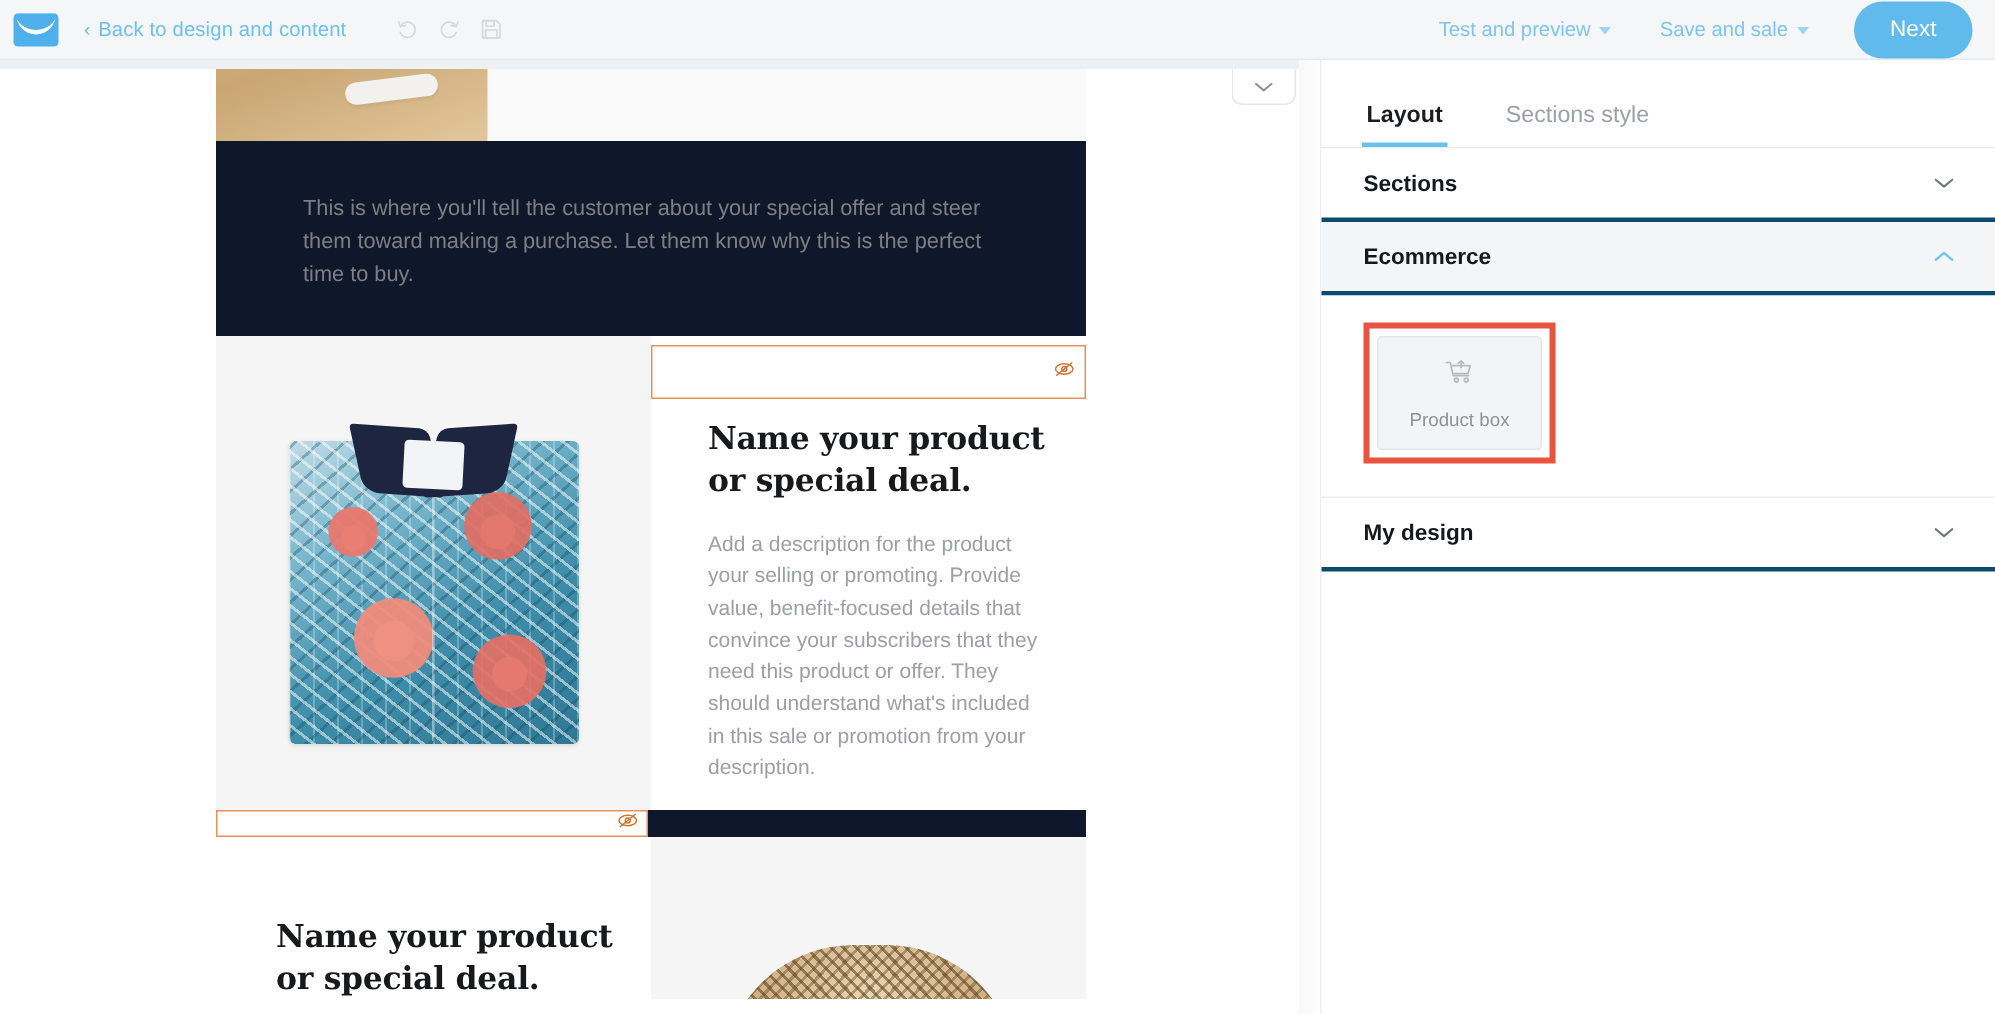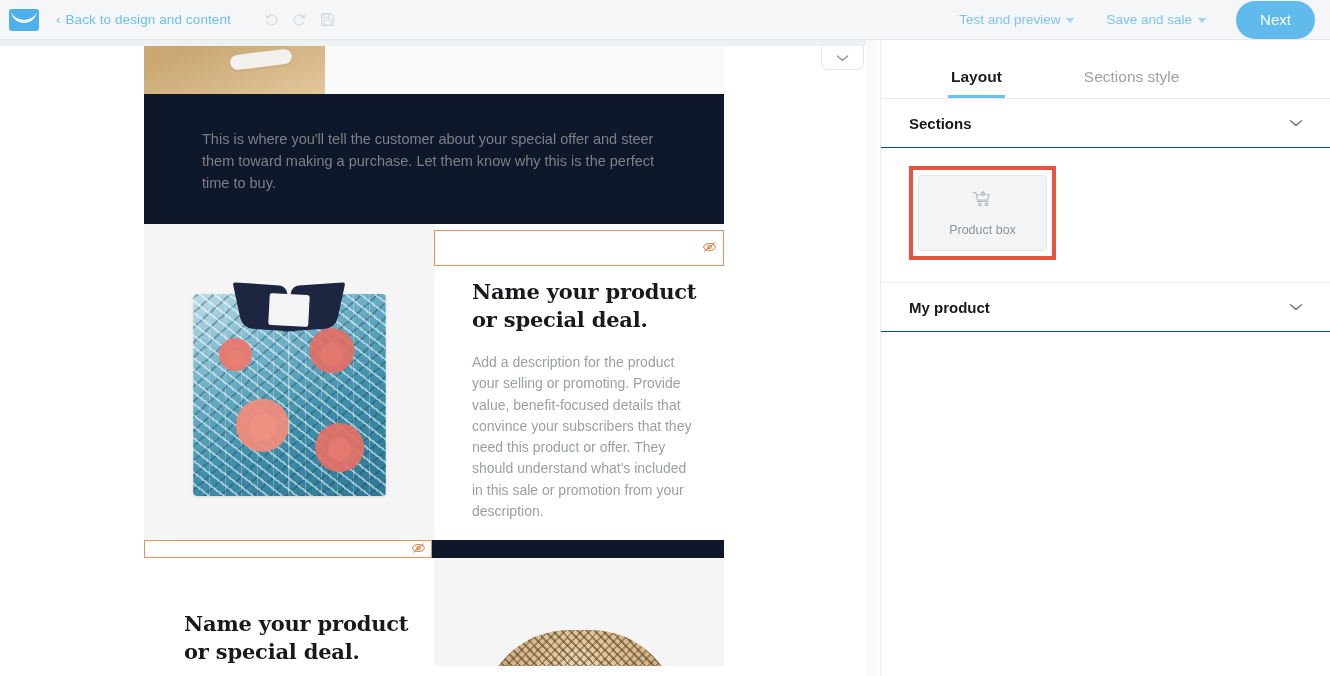--- a/index.html
+++ b/index.html
@@ -176,40 +176,40 @@
   }
 
   
   .panel{
     position:absolute; top:40px; left:880px; width:450px; height:636px;
     background:#ffffff; border-left:1px solid #eceff1;
   }
   .tabs{ display:flex; height:58px; align-items:flex-end; padding:0 28px; }
   .tab{
     font-size:15.5px; color:#9ba1a6; padding:0 2px 12px 2px; margin-right:38px;
-    cursor:pointer; position:relative;margin-left:40px;
+    cursor:pointer; position:relative;
   }
   .tab.active{ color:#1b1e20; font-weight:bold; }
   .tab.active:after{
     content:""; position:absolute; left:-1px; right:-1px; bottom:0; height:3px; background:#6cc0ec;
   }
   .tabs-rule{ height:1px; background:#e9ecee; }
   .acc{
     display:flex; align-items:center; justify-content:space-between;
-    height:49px; padding:0 27px 0 28px; border-bottom:1px solid #0c4a6e;
+    height:49px; padding:0 27px 0 28px; border-bottom:3px solid #0c4a6e;
     background:#ffffff; cursor:pointer;
   }
   .acc-title{ font-size:15px; color:#16191b; font-weight:bold; }
   .acc.open{ background:#f3f5f7; }
   .acc-body{ padding:18px 28px 22px 28px; border-bottom:1px solid #eceef0; background:#ffffff; }
   .highlight{
     display:inline-block; border:4px solid #e8543f; padding:5px; background:#ffffff;
   }
   .block-card{
-    width:129px; height:76px; background:#f2f4f6; border:1px solid #e3e7ea; border-radius:3px;
+    width:110px; height:76px; background:#f2f4f6; border:1px solid #e3e7ea; border-radius:3px;
     display:flex; flex-direction:column; align-items:center; justify-content:center; gap:9px;
     cursor:pointer;
   }
   .block-card-label{ font-size:12.5px; color:#8d9499; }
 
   .chev{ display:block; }
 </style>
 </head>
 <body>
 
@@ -341,40 +341,48 @@
     <div class="acc">
       <span class="acc-title">Sections</span>
       <span>
         <svg class="chev" width="14" height="8" viewBox="0 0 14 8" fill="none" stroke="#6f777d" stroke-width="1.4">
           <path d="M1.5 1.8 L7 6.4 L12.5 1.8" stroke-linecap="round" stroke-linejoin="round"></path>
         </svg>
       </span>
     </div>
 
 
+    <div class="acc open">
+      <span class="acc-title">Ecommerce</span>
+      <span>
+        <svg class="chev" width="14" height="8" viewBox="0 0 14 8" fill="none" stroke="#79c4ea" stroke-width="1.6">
+          <path d="M1.5 6.2 L7 1.6 L12.5 6.2" stroke-linecap="round" stroke-linejoin="round"></path>
+        </svg>
+      </span>
+    </div>
 
     <div class="acc-body">
       <div class="highlight">
         <div class="block-card">
           <span>
             <svg width="21" height="21" viewBox="0 0 24 24" fill="none" stroke="#b4bbc0" stroke-width="1.3">
               <path d="M1.5 4.2 H4.4 L6.6 14.2 H18.2" stroke-linecap="round" stroke-linejoin="round"></path>
               <path d="M5.6 6.6 H19.6 L17.9 12.6 H6.9" stroke-linejoin="round"></path>
               <path d="M12.6 3.0 V8.0 M10.6 4.9 L12.6 3.0 L14.6 4.9" stroke-linecap="round" stroke-linejoin="round"></path>
               <circle cx="9" cy="17.6" r="1.5"></circle>
               <circle cx="16.6" cy="17.6" r="1.5"></circle>
             </svg>
           </span>
           <span class="block-card-label">Product box</span>
         </div>
       </div>
     </div>
 
     <div class="acc">
-      <span class="acc-title">My product</span>
+      <span class="acc-title">My design</span>
       <span>
         <svg class="chev" width="14" height="8" viewBox="0 0 14 8" fill="none" stroke="#6f777d" stroke-width="1.4">
           <path d="M1.5 1.8 L7 6.4 L12.5 1.8" stroke-linecap="round" stroke-linejoin="round"></path>
         </svg>
       </span>
     </div>
 
   </div>
 </div>
 

